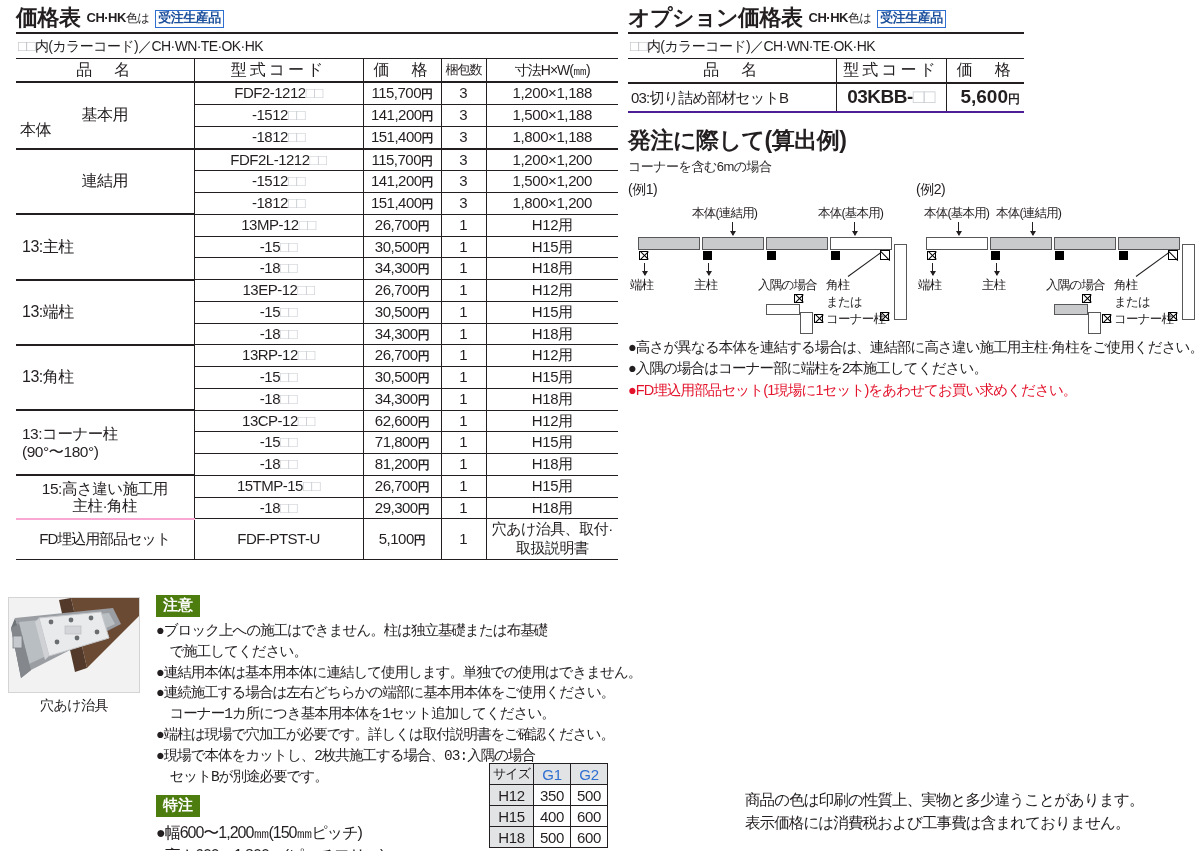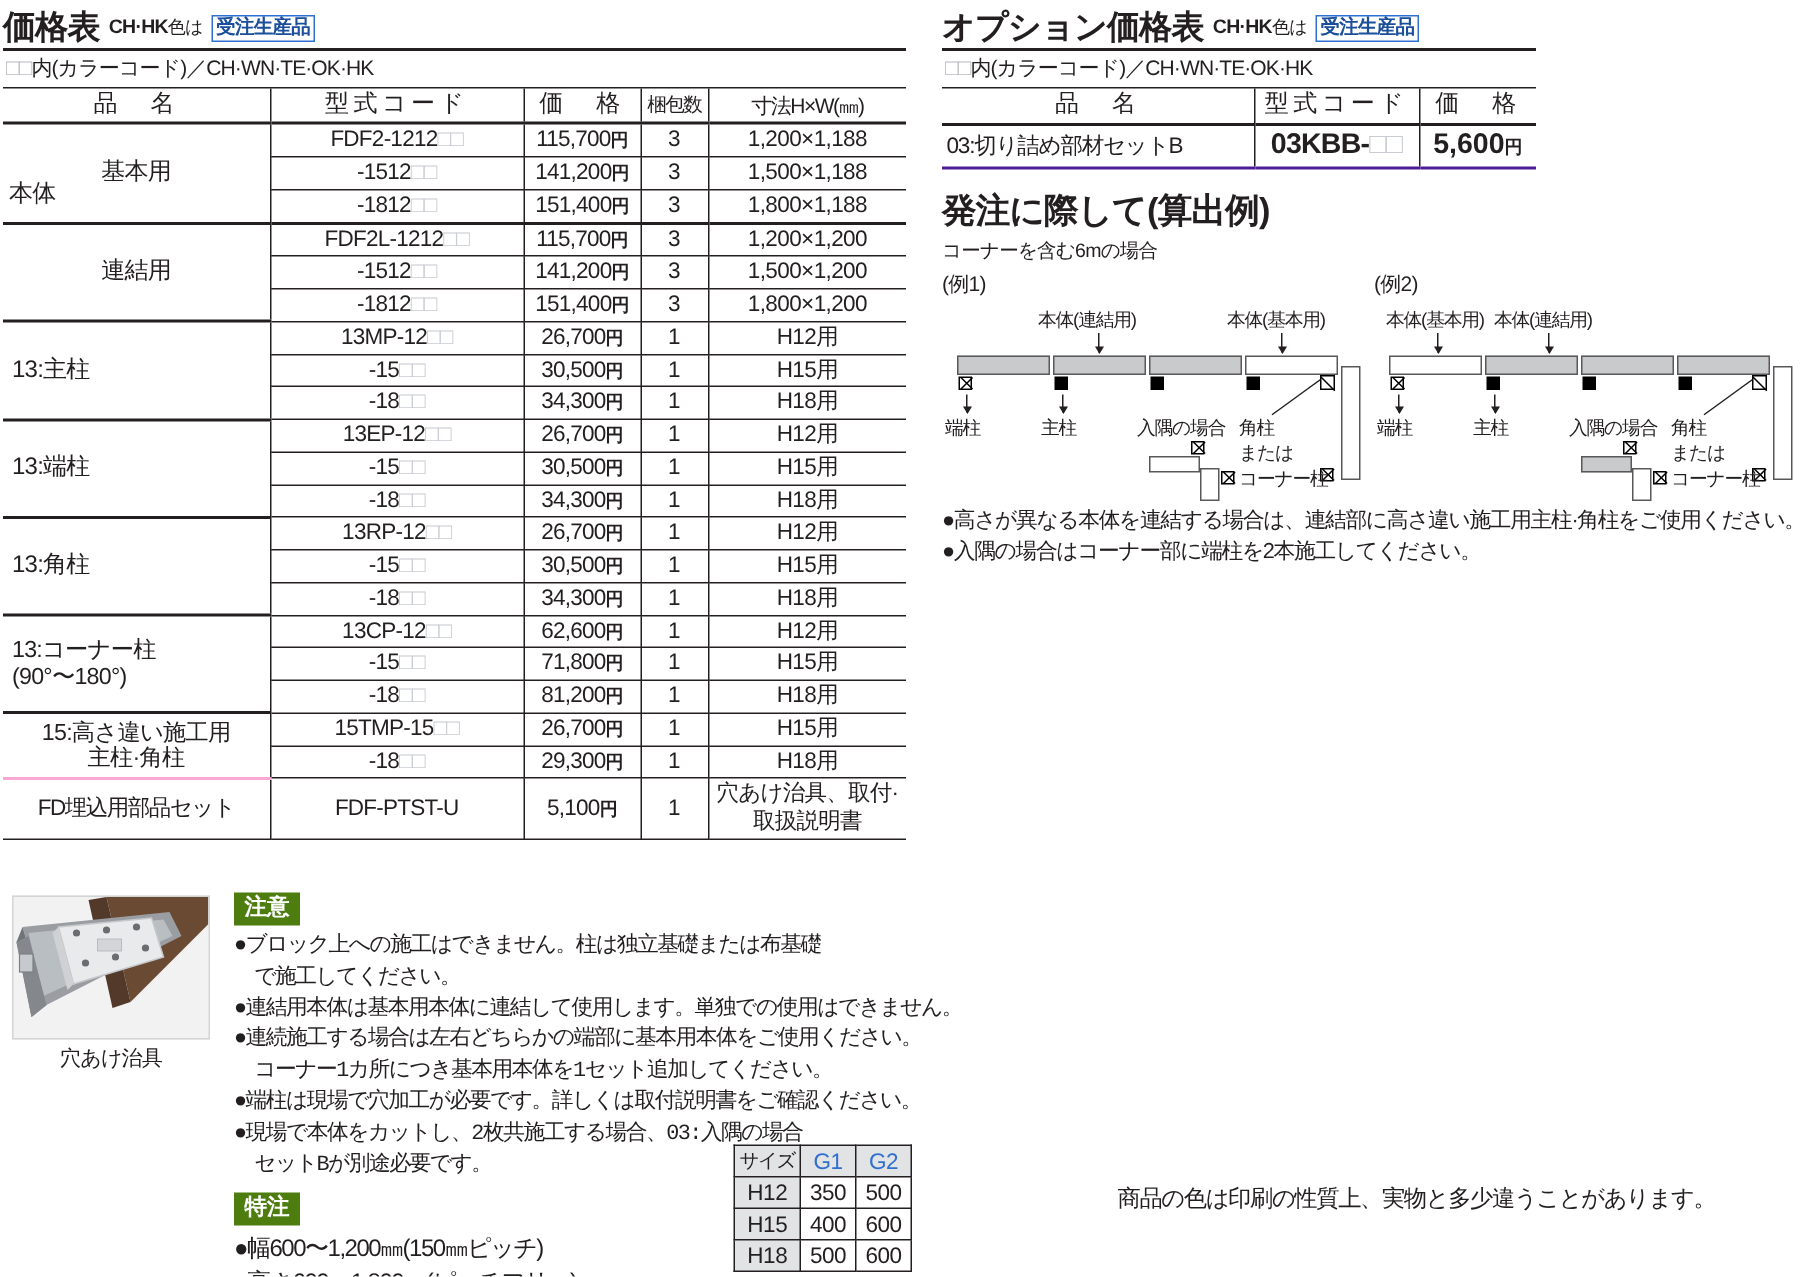--- a/index.html
+++ b/index.html
@@ -8,21 +8,21 @@
     width:1204px; height:851px;
     background:#ffffff;
     font-family:"Liberation Sans","DejaVu Sans",sans-serif;
     color:#231f20;
     position:relative;
     overflow:hidden;
   }
   .page { position:relative; width:1204px; height:851px; }
 
   
-  .col-left  { position:absolute; left:2px;  top:6px;  width:602px; }
+  .col-left  { position:absolute; left:16px;  top:6px;  width:602px; }
   .col-right { position:absolute; left:628px; top:6px; width:568px; }
 
   
   .sec-head { display:flex; align-items:flex-end; gap:6px; margin-bottom:3px; }
   .sec-title { font-size:22px; font-weight:bold; letter-spacing:-0.5px; line-height:1.05; }
   .sec-sub { font-size:13px; font-weight:bold; padding-bottom:2px; letter-spacing:-0.5px;}
   .sec-sub .thin { font-weight:normal; font-size:12px; }
   .badge-order {
     display:inline-block;
     border:1px solid #2e6fd0;
@@ -404,21 +404,21 @@
         </colgroup>
       <tbody>
         <tr class="headrow">
           <td class="noleft">品　名</td>
           <td>型式コード</td>
           <td class="noright">価　格</td>
         </tr>
         <tr class="last">
           <td class="noleft" style="font-size:15px;letter-spacing:-0.8px;text-align:left;padding-left:3px">03:切り詰め部材セットB</td>
           <td style="font-weight:bold;font-size:19px;letter-spacing:-0.5px"><span>03KBB-</span><span class="sq">□□</span></td>
-          <td class="noright" style="text-align:center;font-weight:bold;font-size:19px"><span>5,600</span><span style="font-size:12px">円</span></td>
+          <td class="noright" style="text-align:right;font-weight:bold;font-size:19px"><span>5,600</span><span style="font-size:12px">円</span></td>
         </tr>
       </tbody>
     </table>
 
     <div class="order-title">発注に際して(算出例)</div>
     <div class="order-sub">コーナーを含む6mの場合</div>
 
     <div class="ex-wrap">
 
       <div class="ex" style="left:0px">
@@ -493,20 +493,21 @@
           <div class="post-x" style="left:166px; top:94px"></div>
           <div class="vpanel" style="left:172px; top:112px; height:22px"></div>
           <div class="post-x" style="left:186px; top:114px"></div>
         </div>
       </div>
     </div>
 
     <div class="notes">
       <div class="note-line">●高さが異なる本体を連結する場合は、連結部に高さ違い施工用主柱·角柱をご使用ください。</div>
       <div class="note-line">●入隅の場合はコーナー部に端柱を2本施工してください。</div>
+      <div class="note-line red">●FD埋込用部品セット(1現場に1セット)をあわせてお買い求めください。</div>
     </div>
   </div>
 
   <div class="caution-area">
 
     <div class="photo-box">
       <svg width="130" height="94" viewBox="0 0 130 94">
         <rect x="0" y="0" width="130" height="94" fill="#f2f2f2"></rect>
 
         <polygon points="62,0 130,0 130,18 78,70" fill="#6b4a34"></polygon>
@@ -581,15 +582,16 @@
             <td>500</td>
             <td>600</td>
           </tr>
         </tbody>
       </table>
     </div>
   </div>
 
   <div class="footer-right">
     <div class="footer-line">商品の色は印刷の性質上、実物と多少違うことがあります。</div>
+    <div class="footer-line">表示価格には消費税および工事費は含まれておりません。</div>
   </div>
 
 </div>
 
 </body></html>

